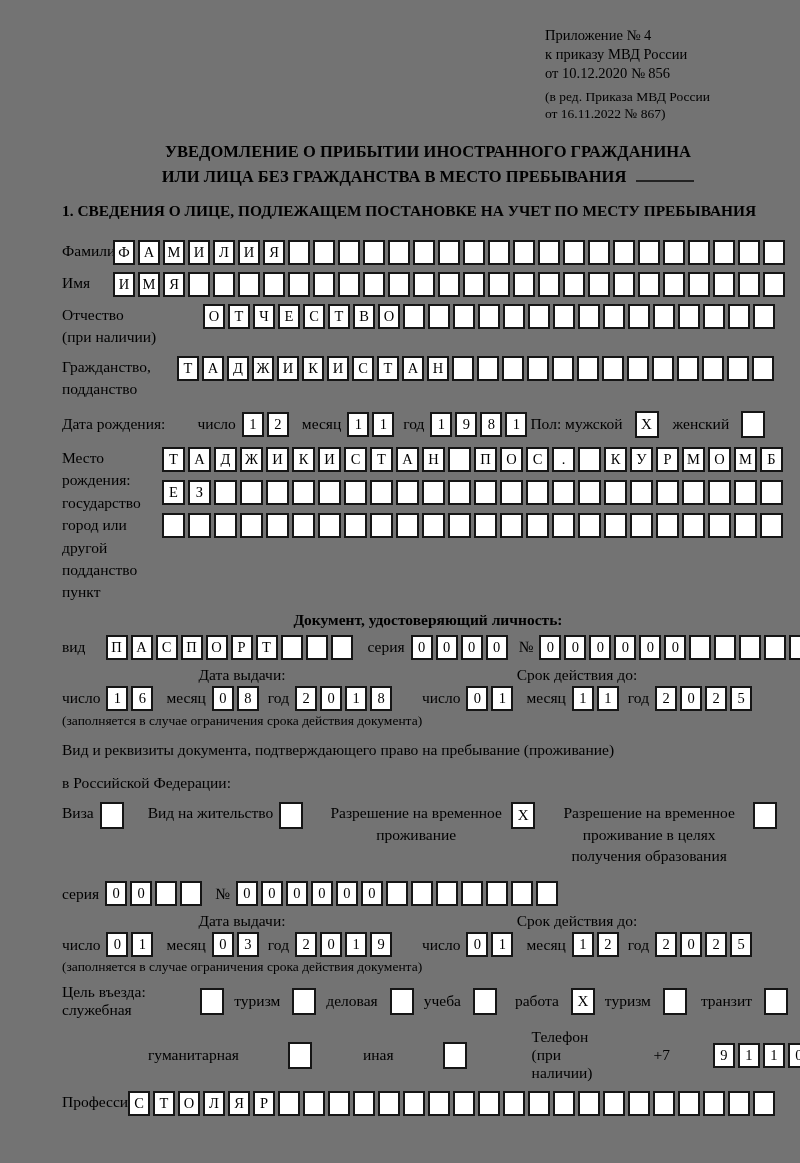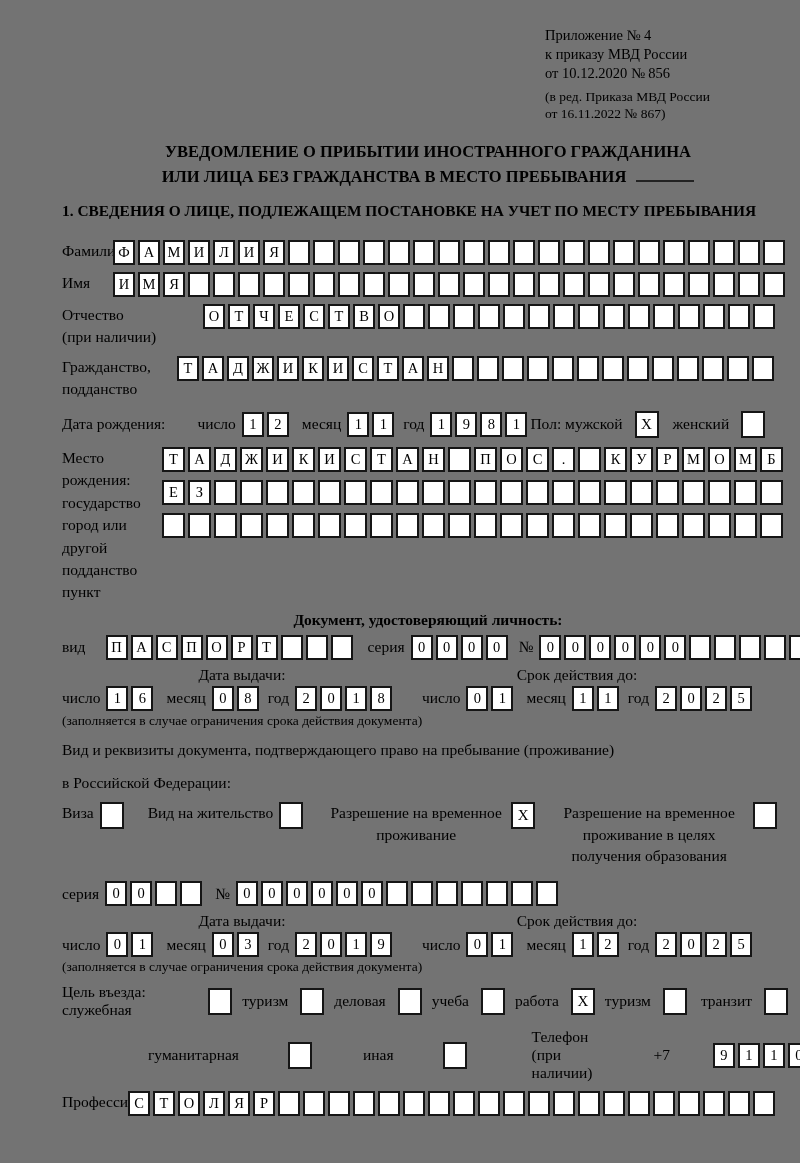--- a/index.html
+++ b/index.html
@@ -518,21 +518,21 @@
 
   <div class="purpose">
     <span class="mr">Цель въезда: служебная</span>
     <span class="cbox"></span>
     <span class="mr" style="margin-left:4px;">туризм</span>
     <span class="cbox"></span>
     <span class="mr" style="margin-left:4px;">деловая</span>
     <span class="cbox"></span>
     <span class="mr" style="margin-left:4px;">учеба</span>
     <span class="cbox"></span>
-    <span class="mr" style="margin-left:4px;">работа</span>
+    <span class="mr" style="margin-left:12px;">работа</span>
     <span class="cbox">X</span>
     <span class="mr" style="margin-left:4px;">туризм</span>
     <span class="cbox"></span>
     <span class="mr" style="margin-left:8px;">транзит</span>
     <span class="cbox"></span>
   </div>
 
   <div class="purpose2">
     <span class="mr">гуманитарная</span>
     <span class="cbox"></span>

